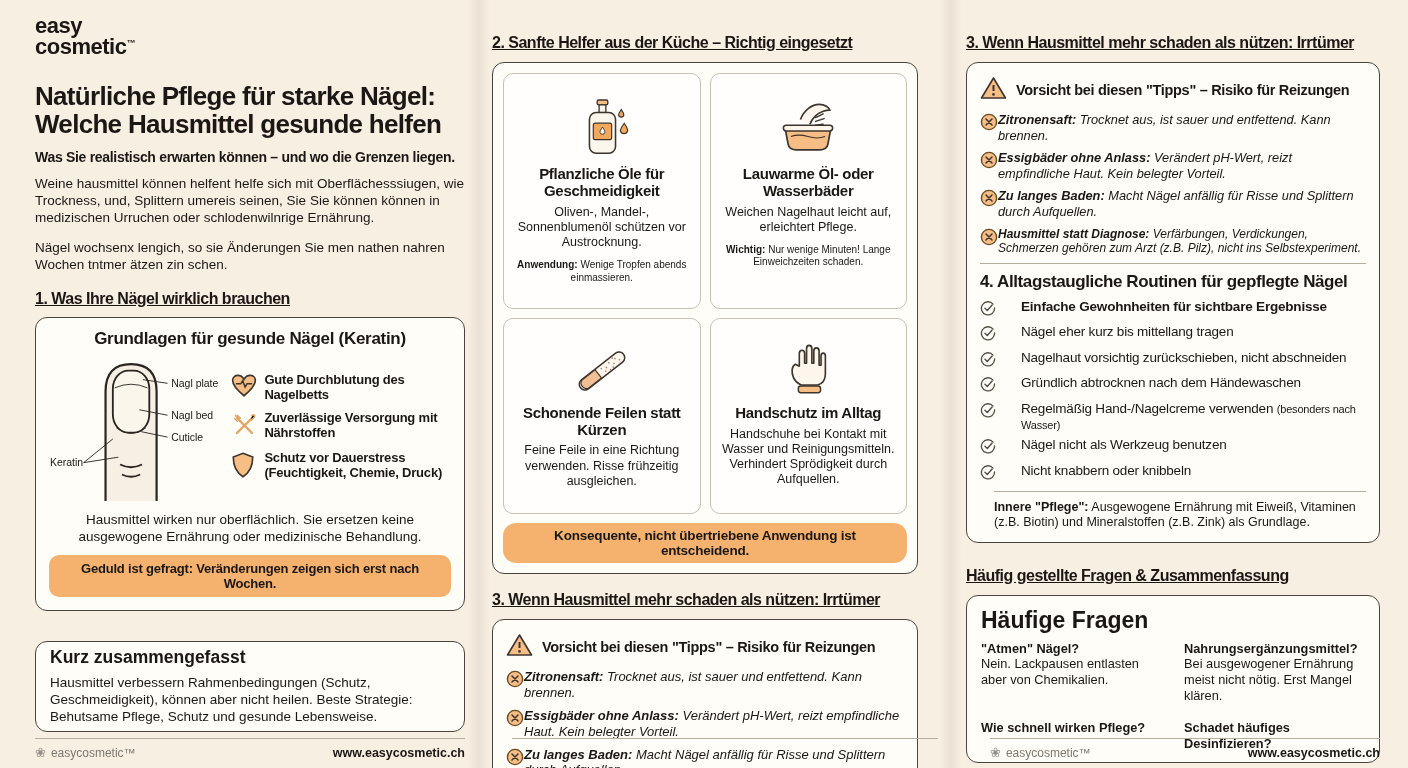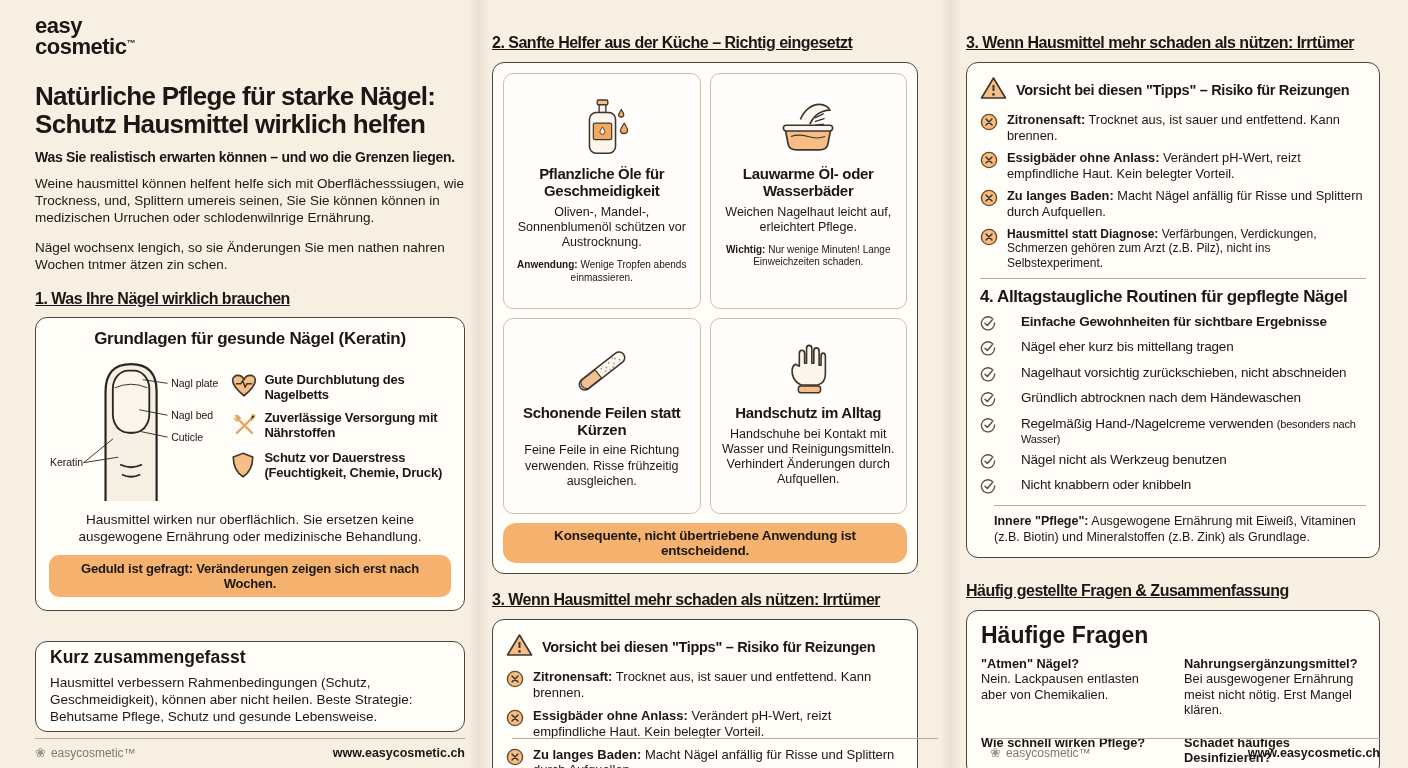--- a/index.html
+++ b/index.html
@@ -49,21 +49,21 @@
   .cards{display:grid;grid-template-columns:1fr 1fr;gap:9px;}
   .card{background:#fffefc;border:1px solid #c9c1b4;border-radius:10px;padding:24px 8px;text-align:center;box-sizing:border-box;}
   .card .cicon{display:flex;justify-content:center;margin-bottom:6px;}
   .card .ctitle{font-size:15px;font-weight:bold;line-height:1.12;letter-spacing:-0.3px;margin-bottom:5px;}
   .card .cbody{font-size:12.5px;line-height:1.22;}
   .card .cnote{font-size:10px;line-height:1.22;margin-top:9px;}
   #consistency-banner{margin-top:9px;font-size:13.5px;padding:5px 6px;border-radius:13px;letter-spacing:-0.2px;}
   #sec3m-h{margin-top:17px;}
   .warn-box{padding:11px 13px;}
   .warn-title{display:flex;align-items:center;gap:9px;font-size:14.5px;font-weight:bold;letter-spacing:-0.3px;margin:2px 0 9px 0;}
-  .warn-item{display:flex;gap:9px;margin-bottom:7px;}
+  .warn-item{display:flex;margin-bottom:7px;font-style:italic;}
   .warn-item .wicon{flex:0 0 18px;margin-top:1px;}
   .warn-item .wtext{font-size:13px;line-height:1.22;}
 
   
   #sec3r-h{margin-top:34px;}
   #right-box{padding:11px 13px 9px 13px;}
   #right-box .warn-item .wtext{font-size:12.8px;}
   #right-box .warn-item:nth-child(5) .wtext{font-size:12px;}
   .inner-divider{border-top:1px solid #b6ad9f;margin:7px 0 8px 0;}
   #sec4-h{font-size:17px;font-weight:bold;letter-spacing:-0.4px;margin:0 0 7px 0;}
@@ -98,21 +98,21 @@
 <div class="fold" id="fold1"></div>
 <div class="fold" id="fold2"></div>
 
 <div class="col" id="col-left">
   <div class="logo">
     <div>easy</div>
     <div><span>cosmetic</span><sup>™</sup></div>
   </div>
   <h1 class="title">
     <span>Natürliche Pflege für starke Nägel:</span><br>
-    <span>Schutz Hausmittel wirklich helfen</span>
+    <span>Welche Hausmittel gesunde helfen</span>
   </h1>
   <div class="subtitle">Was Sie realistisch erwarten können – und wo die Grenzen liegen.</div>
   <p class="intro">Weine hausmittel können helfent helfe sich mit Oberflächesssiugen, wie Trockness, und, Splittern umereis seinen, Sie Sie können können in medizischen Urruchen oder schlodenwilnrige Ernährung.</p>
   <p class="intro">Nägel wochsenx lengich, so sie Änderungen Sie men nathen nahren Wochen tntmer ätzen zin schen.</p>
 
   <h2 class="sec-h" id="sec1-h">1. Was Ihre Nägel wirklich brauchen</h2>
 
   <div class="panel" id="keratin-box">
     <div class="box-title">Grundlagen für gesunde Nägel (Keratin)</div>
     <div class="diagram-row">
@@ -238,21 +238,21 @@
         <div class="cbody">Feine Feile in eine Richtung verwenden. Risse frühzeitig ausgleichen.</div>
       </div>
       <div class="card">
         <div class="cicon">
           <svg width="50" height="56" viewBox="0 0 50 58">
               <path d="M10 36 C7.5 30 8 24 12 22 L16 24 L16 11 Q16 7.5 18.8 7.5 Q21.5 7.5 21.5 11 L21.5 21 L23.5 21 L23.5 6 Q23.5 2.5 26.2 2.5 Q29 2.5 29 6 L29 21 L31 21 L31 8.5 Q31 5 33.7 5 Q36.5 5 36.5 8.5 L36.5 23 L38.5 23 L38.5 13.5 Q38.5 10.5 40.7 10.5 Q43 10.5 43 13.5 L43 32 Q43 41 35 43.5 L18 43.5 Q13 41.5 10 36 Z" fill="#fdf6ec" stroke="#3c352e" stroke-width="1.7" stroke-linejoin="round"></path>
               <rect x="15" y="44.5" width="23" height="7" rx="2.5" fill="#f6bd84" stroke="#3c352e" stroke-width="1.5"></rect>
             </svg>
         </div>
         <div class="ctitle">Handschutz im Alltag</div>
-        <div class="cbody">Handschuhe bei Kontakt mit Wasser und Reinigungsmitteln. Verhindert Änderungen durch Aufquellen.</div>
+        <div class="cbody">Handschuhe bei Kontakt mit Wasser und Reinigungsmitteln. Verhindert Sprödigkeit durch Aufquellen.</div>
       </div>
     </div>
     <div class="orange-pill" id="consistency-banner">Konsequente, nicht übertriebene Anwendung ist entscheidend.</div>
   </div>
 
   <h2 class="sec-h" id="sec3m-h">3. Wenn Hausmittel mehr schaden als nützen: Irrtümer</h2>
 
   <div class="panel warn-box" id="warn-box-mid">
     <div class="warn-title">
       <span>

